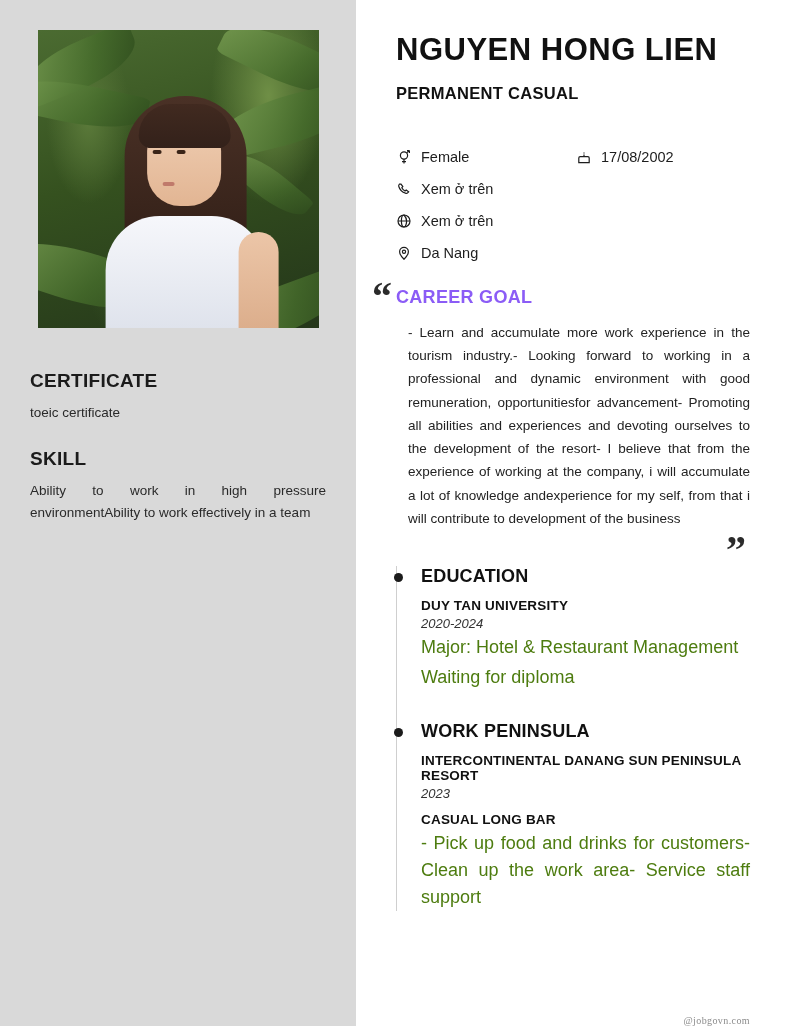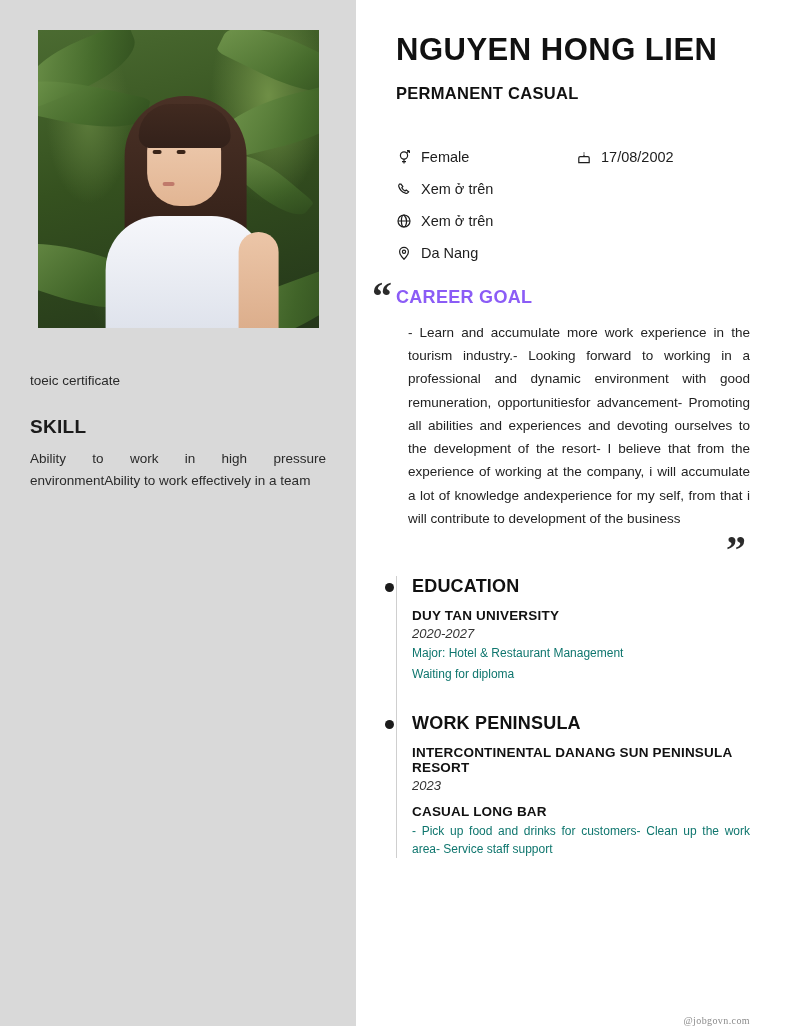--- a/index.html
+++ b/index.html
@@ -182,23 +182,23 @@
   .goal-text {
     margin-top: 13px;
     font-size: 13.5px;
     line-height: 1.72;
     color: #232323;
     text-align: justify;
     margin-left: 12px;
   }
 
   .timeline {
-    margin-top: 20px;
+    margin-top: 10px;
     border-left: 1.5px solid #cfcfcf;
-    padding-left: 15px;
+    padding-left: 24px;
     position: relative;
   }
   .tl-entry { position: relative; }
   .tl-dot {
     position: absolute;
     left: -27.5px;
     top: 7px;
     width: 9px; height: 9px;
     border-radius: 50%;
     background: #1b1b1b;
@@ -216,22 +216,22 @@
     color: #111;
     letter-spacing: .2px;
   }
   .years {
     font-size: 13px;
     font-style: italic;
     color: #333;
     margin-top: 3px;
   }
   .detail {
-    font-size: 12px;
-    color: #0f766e;
+    font-size: 18px;
+    color: #4d7c0f;
     margin-top: 3px;
     line-height: 1.5;
     text-align: justify;
   }
   .spacer-lg { height: 30px; }
 
   .watermark {
     position: absolute;
     right: 40px;
     bottom: 0;
@@ -263,20 +263,21 @@
         <div class="arm right"></div>
         <div class="face"></div>
         <div class="fringe"></div>
         <div class="eye left"></div>
         <div class="eye right"></div>
         <div class="lip"></div>
       </div>
     </div>
 
     <div id="certificate-block">
+      <div class="left-section-title">CERTIFICATE</div>
       <div class="left-body">toeic certificate</div>
     </div>
 
     <div id="skill-block">
       <div class="left-section-title">SKILL</div>
       <div class="left-body">Ability to work in high pressure environmentAbility to work effectively in a team</div>
     </div>
 
   </div>
 
@@ -353,21 +354,21 @@
       </div>
     </div>
 
     <div class="timeline">
 
       <div class="tl-entry">
         <span class="tl-dot"></span>
         <div class="tl-heading">EDUCATION</div>
         <div>
           <div class="org">DUY TAN UNIVERSITY</div>
-          <div class="years">2020-2027</div>
+          <div class="years">2020-2024</div>
           <div class="detail">Major: Hotel &amp; Restaurant Management</div>
           <div class="detail">Waiting for diploma</div>
         </div>
       </div>
 
       <div class="spacer-lg"></div>
 
       <div class="tl-entry">
         <span class="tl-dot"></span>
         <div class="tl-heading">WORK PENINSULA</div>

